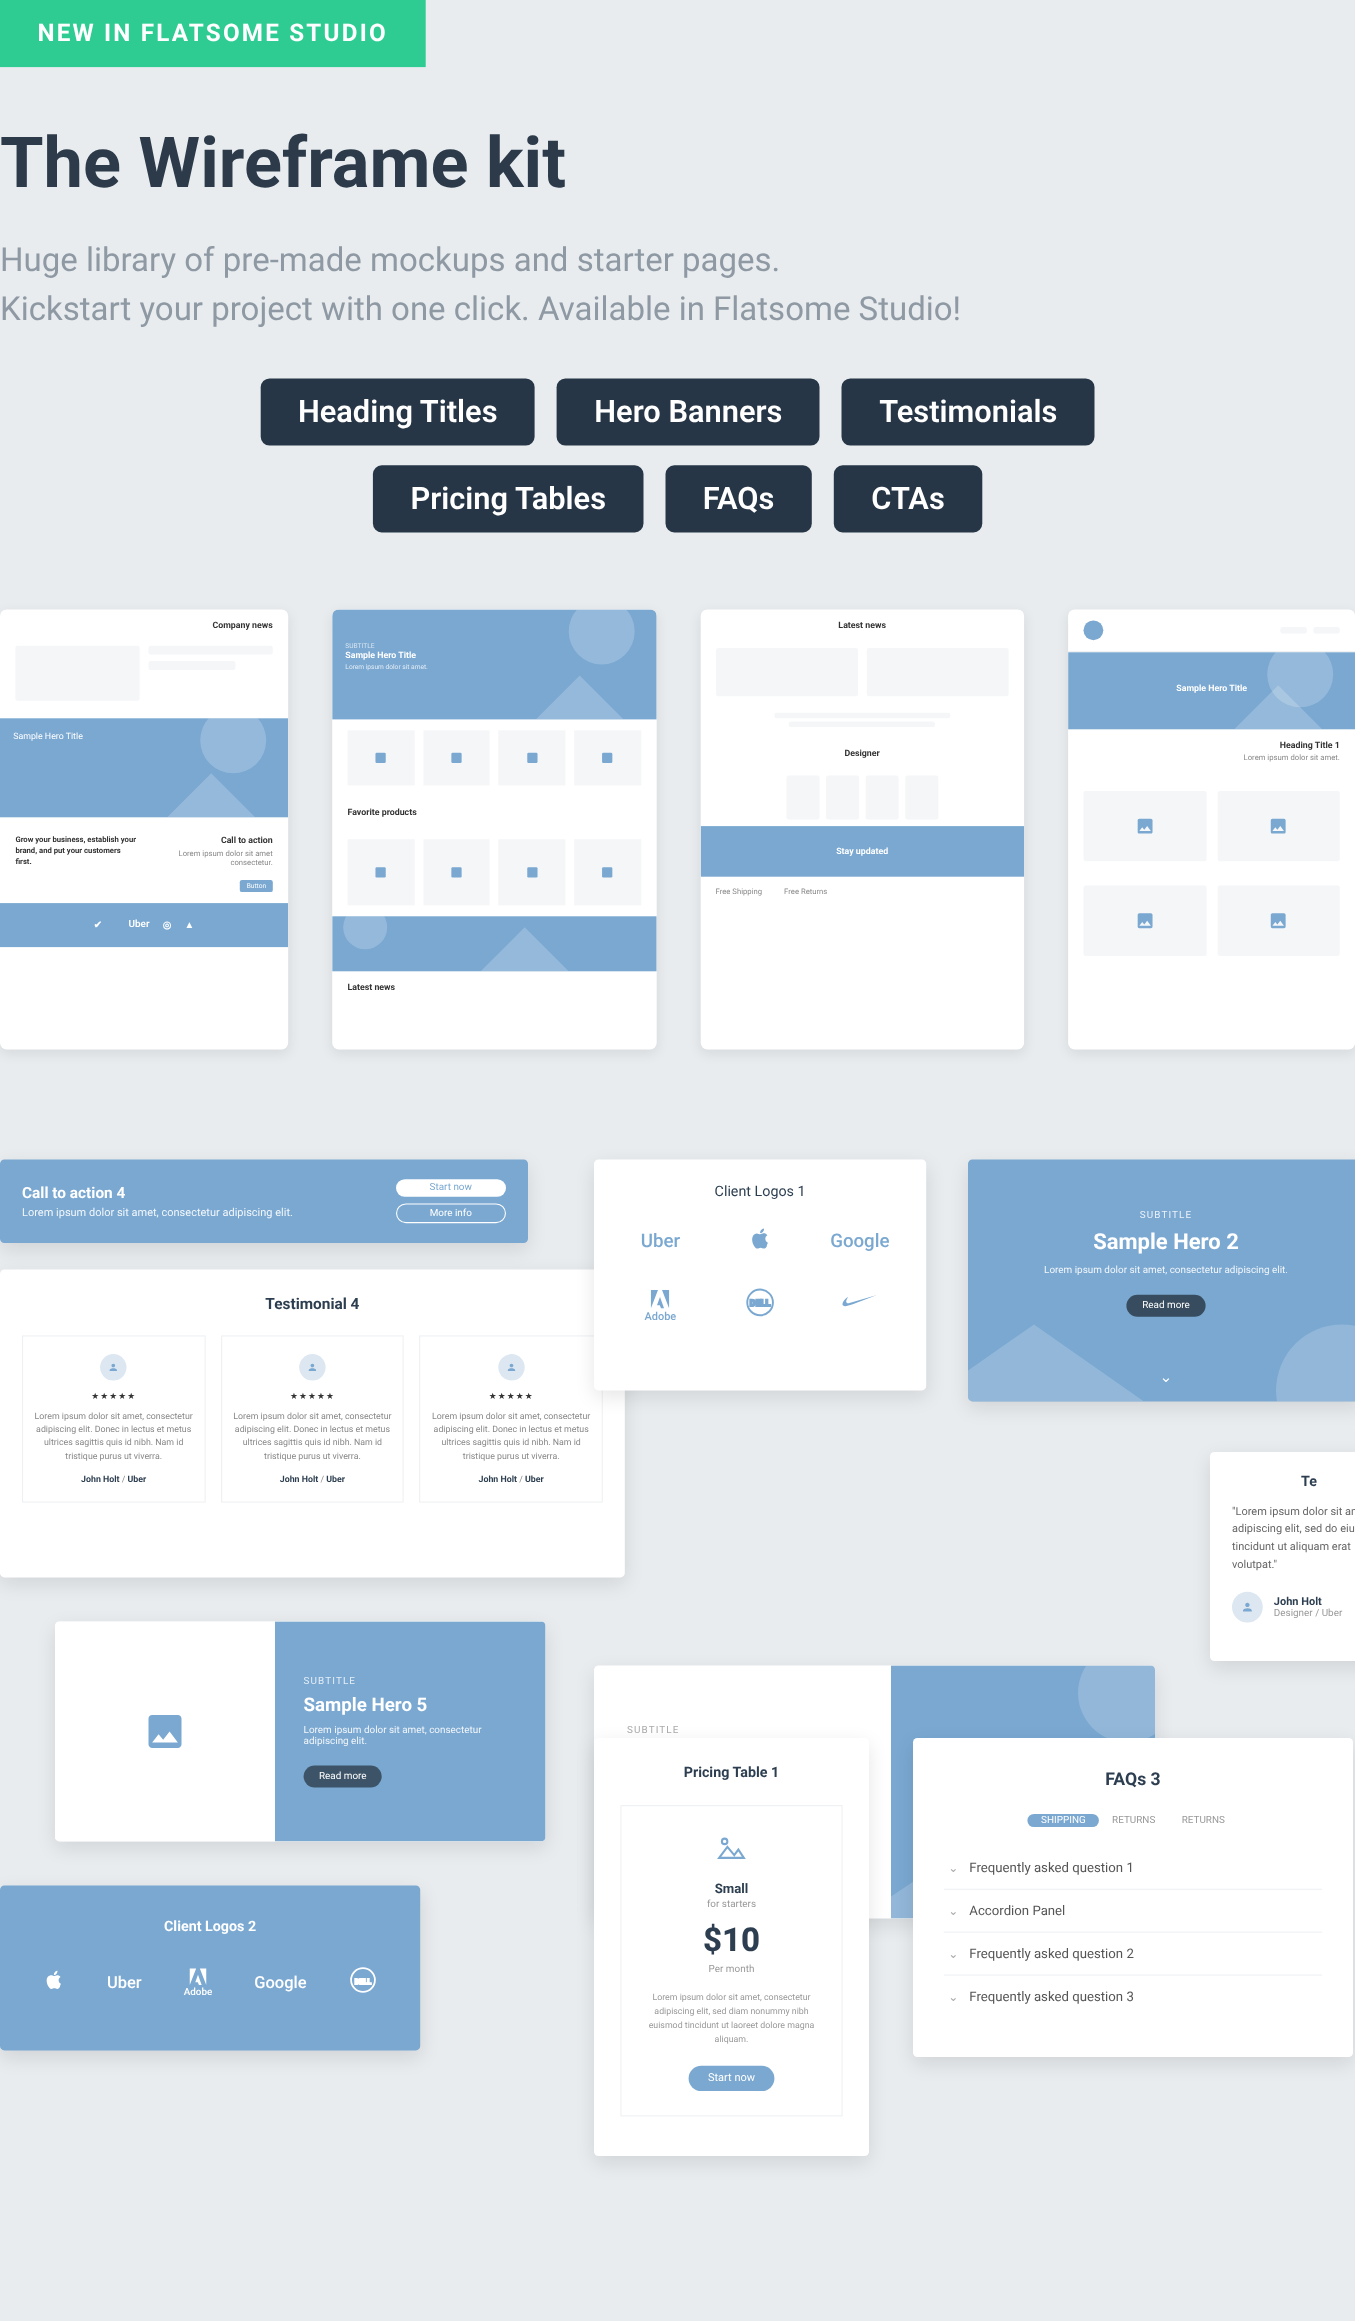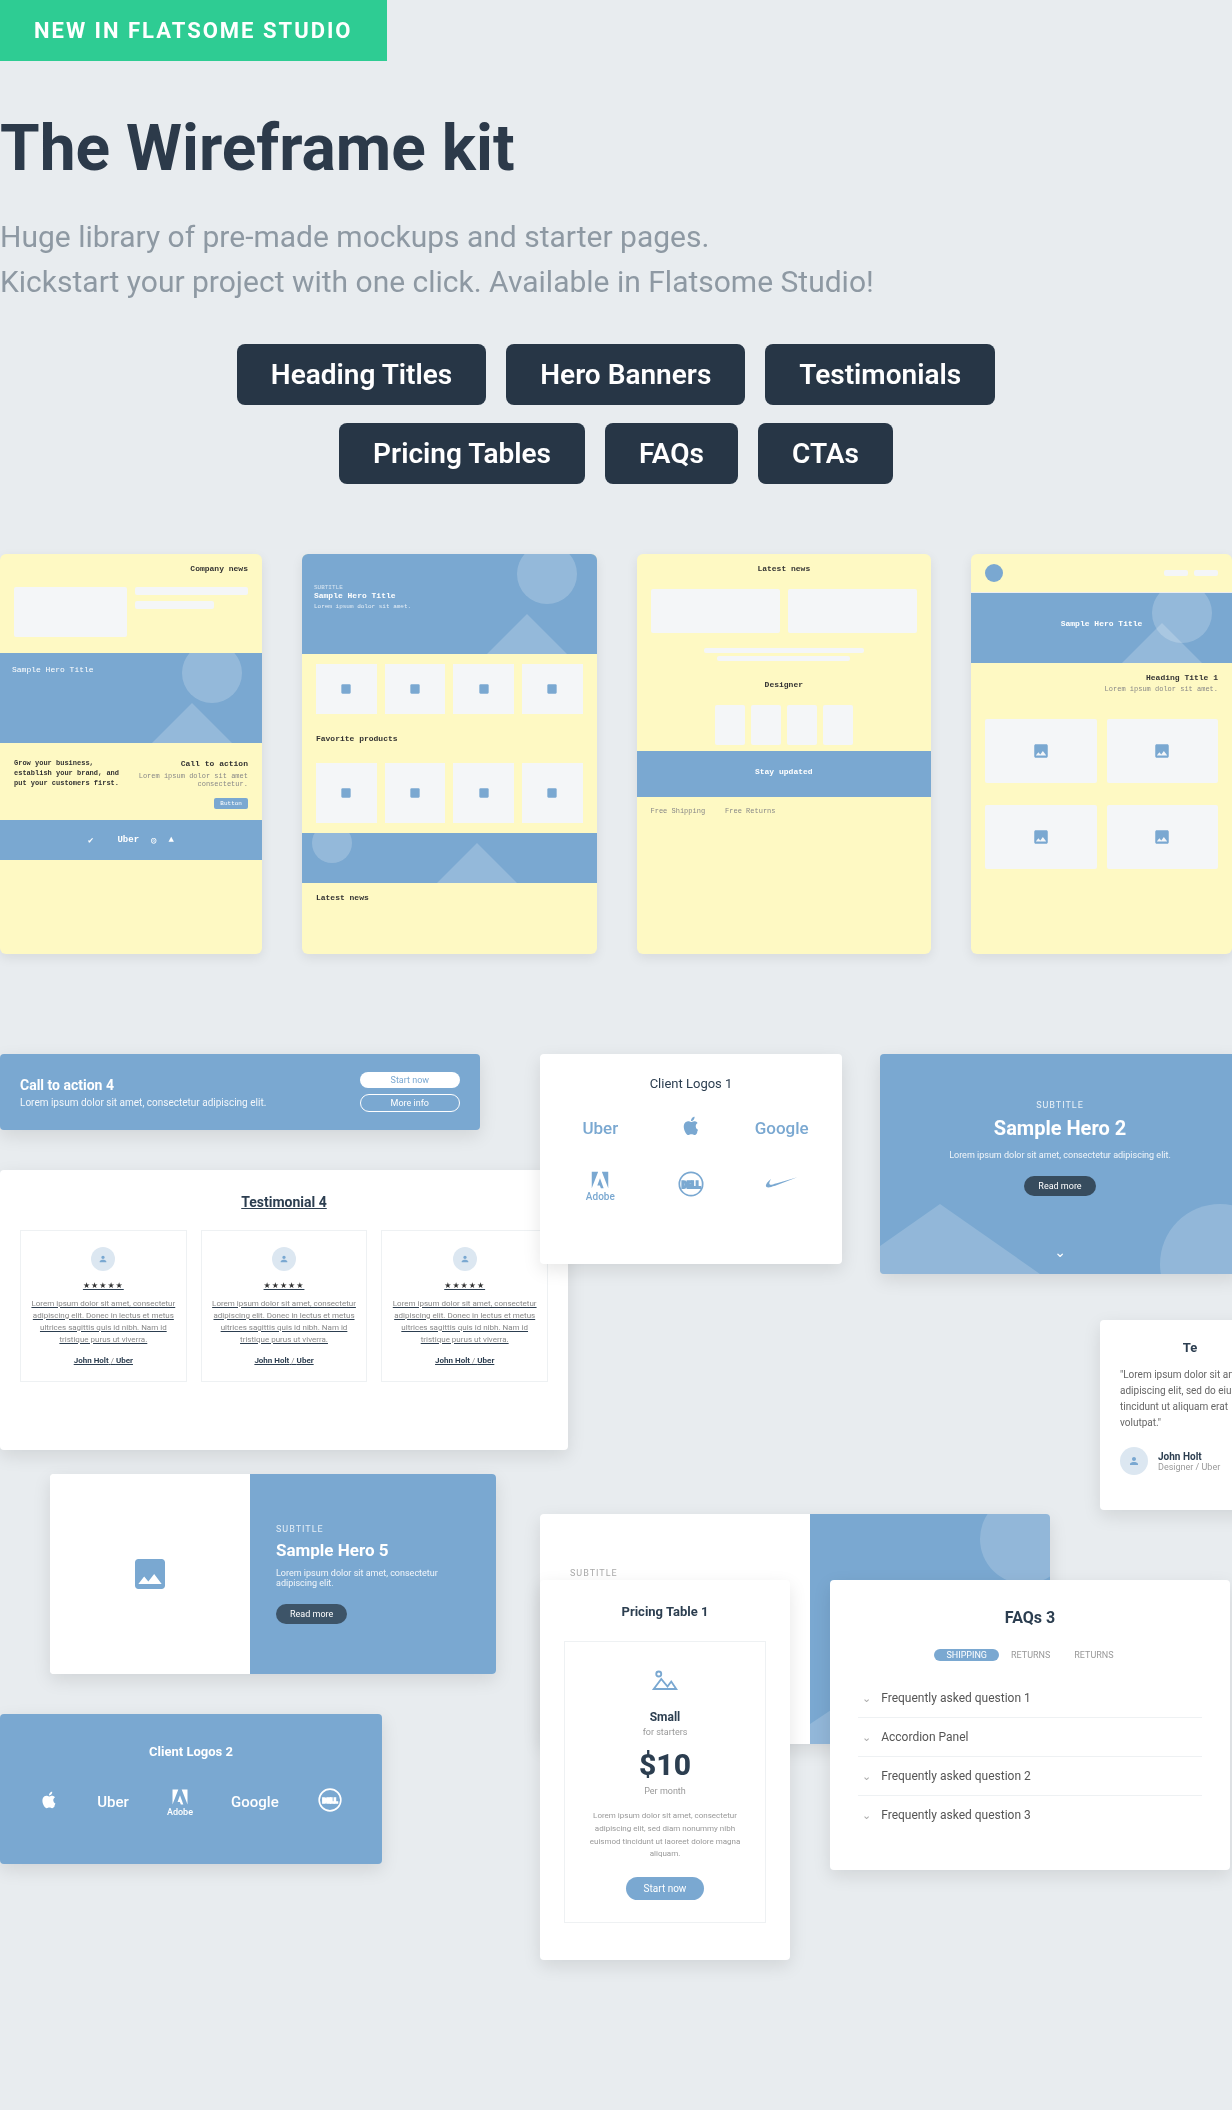--- a/index.html
+++ b/index.html
@@ -8,21 +8,21 @@
     background: #e8ecef; width: 1232px; min-height: 2110px;
     color: #2c3e50; overflow: hidden;
   }
   .badge { background:#2ecc93; color:#fff; font-weight:700; font-size:22px; letter-spacing:2px; padding:18px 34px; display:inline-block; }
   .hero { text-align:left; padding-top:0; }
   .hero h1 { font-size:64px; font-weight:700; color:#2c3a4a; margin-top:50px; }
   .hero p { color:#8e99a3; font-size:30px; line-height:1.5; margin-top:28px; }
   .pill-row { display:flex; justify-content:center; gap:20px; margin-top:40px; flex-wrap:wrap; }
   .pill { background:#273646; color:#fff; font-size:28px; font-weight:600; padding:14px 34px; border-radius:8px; }
   .carousel { display:flex; gap:40px; margin-top:70px; padding:0; justify-content:center; }
-  .card { background:#fef9c3; border-radius:6px; box-shadow:0 4px 12px rgba(0,0,0,0.08); overflow:hidden;font-family:Liberation Mono, monospace; }
+  .card { background:#ffffff; border-radius:6px; box-shadow:0 4px 12px rgba(0,0,0,0.08); overflow:hidden; }
   .car1 { width:265px; height:400px; }
   .car2 { width:298px; height:400px; }
   .car3 { width:298px; height:400px; position:relative; }
   .car4 { width:264px; height:400px; }
   .wf-sec { padding:10px 14px; }
   .wf-grey { background:#f4f6f8; height:40px; margin:6px 0; border-radius:2px; }
   .wf-hero { background:#7aa8d1; height:90px; position:relative; overflow:hidden; color:#fff; }
   .wf-hero .circ { position:absolute; width:60px; height:60px; border-radius:50%; background:rgba(255,255,255,0.2); right:20px; top:-10px; }
   .wf-hero .tri { position:absolute; width:0; height:0; border-left:40px solid transparent; border-right:40px solid transparent; border-bottom:40px solid rgba(255,255,255,0.2); right:30px; bottom:0; }
   .wf-hero-txt { font-size:8px; padding:12px; }
@@ -43,21 +43,21 @@
   
   #cta4 { left:0; top:0; width:480px; height:76px; display:flex; align-items:center; padding:0 20px; justify-content:space-between; }
   #cta4 .txt h4 { font-size:14px; font-weight:700; }
   #cta4 .txt p { font-size:10px; opacity:.9; margin-top:4px; color:#fff; }
   #cta4 .btns { display:flex; flex-direction:column; gap:6px; }
   #cta4 .btns span { font-size:9px; padding:3px 30px; border-radius:12px; text-align:center; }
   #cta4 .btn-fill { background:#fff; color:#7aa8d1; }
   #cta4 .btn-out { border:1px solid #fff; color:#fff; }
   
   
-  #test4 { left:0; top:116px; width:568px; height:280px; padding:24px 20px;text-decoration:underline; }
+  #test4 { left:0; top:100px; width:568px; height:280px; padding:24px 20px; }
   #test4 h4 { text-align:center; font-size:14px; font-weight:700; margin-bottom:20px; }
   #test4 .cols { display:flex; gap:14px; }
   #test4 .tcard { flex:1; border:1px solid #eef1f3; padding:16px 10px; text-align:center; }
   #test4 .avatar { width:24px; height:24px; border-radius:50%; background:#dce7f1; margin:0 auto 10px; display:flex; align-items:center; justify-content:center; }
   #test4 .stars { color:#333; font-size:8px; letter-spacing:1px; margin-bottom:8px; }
   #test4 .lorem { font-size:8px; color:#888; line-height:1.5; margin-bottom:10px; }
   #test4 .who { font-size:8px; font-weight:700; }
   #test4 .who .sep { color:#888; font-weight:400; }
   
   

